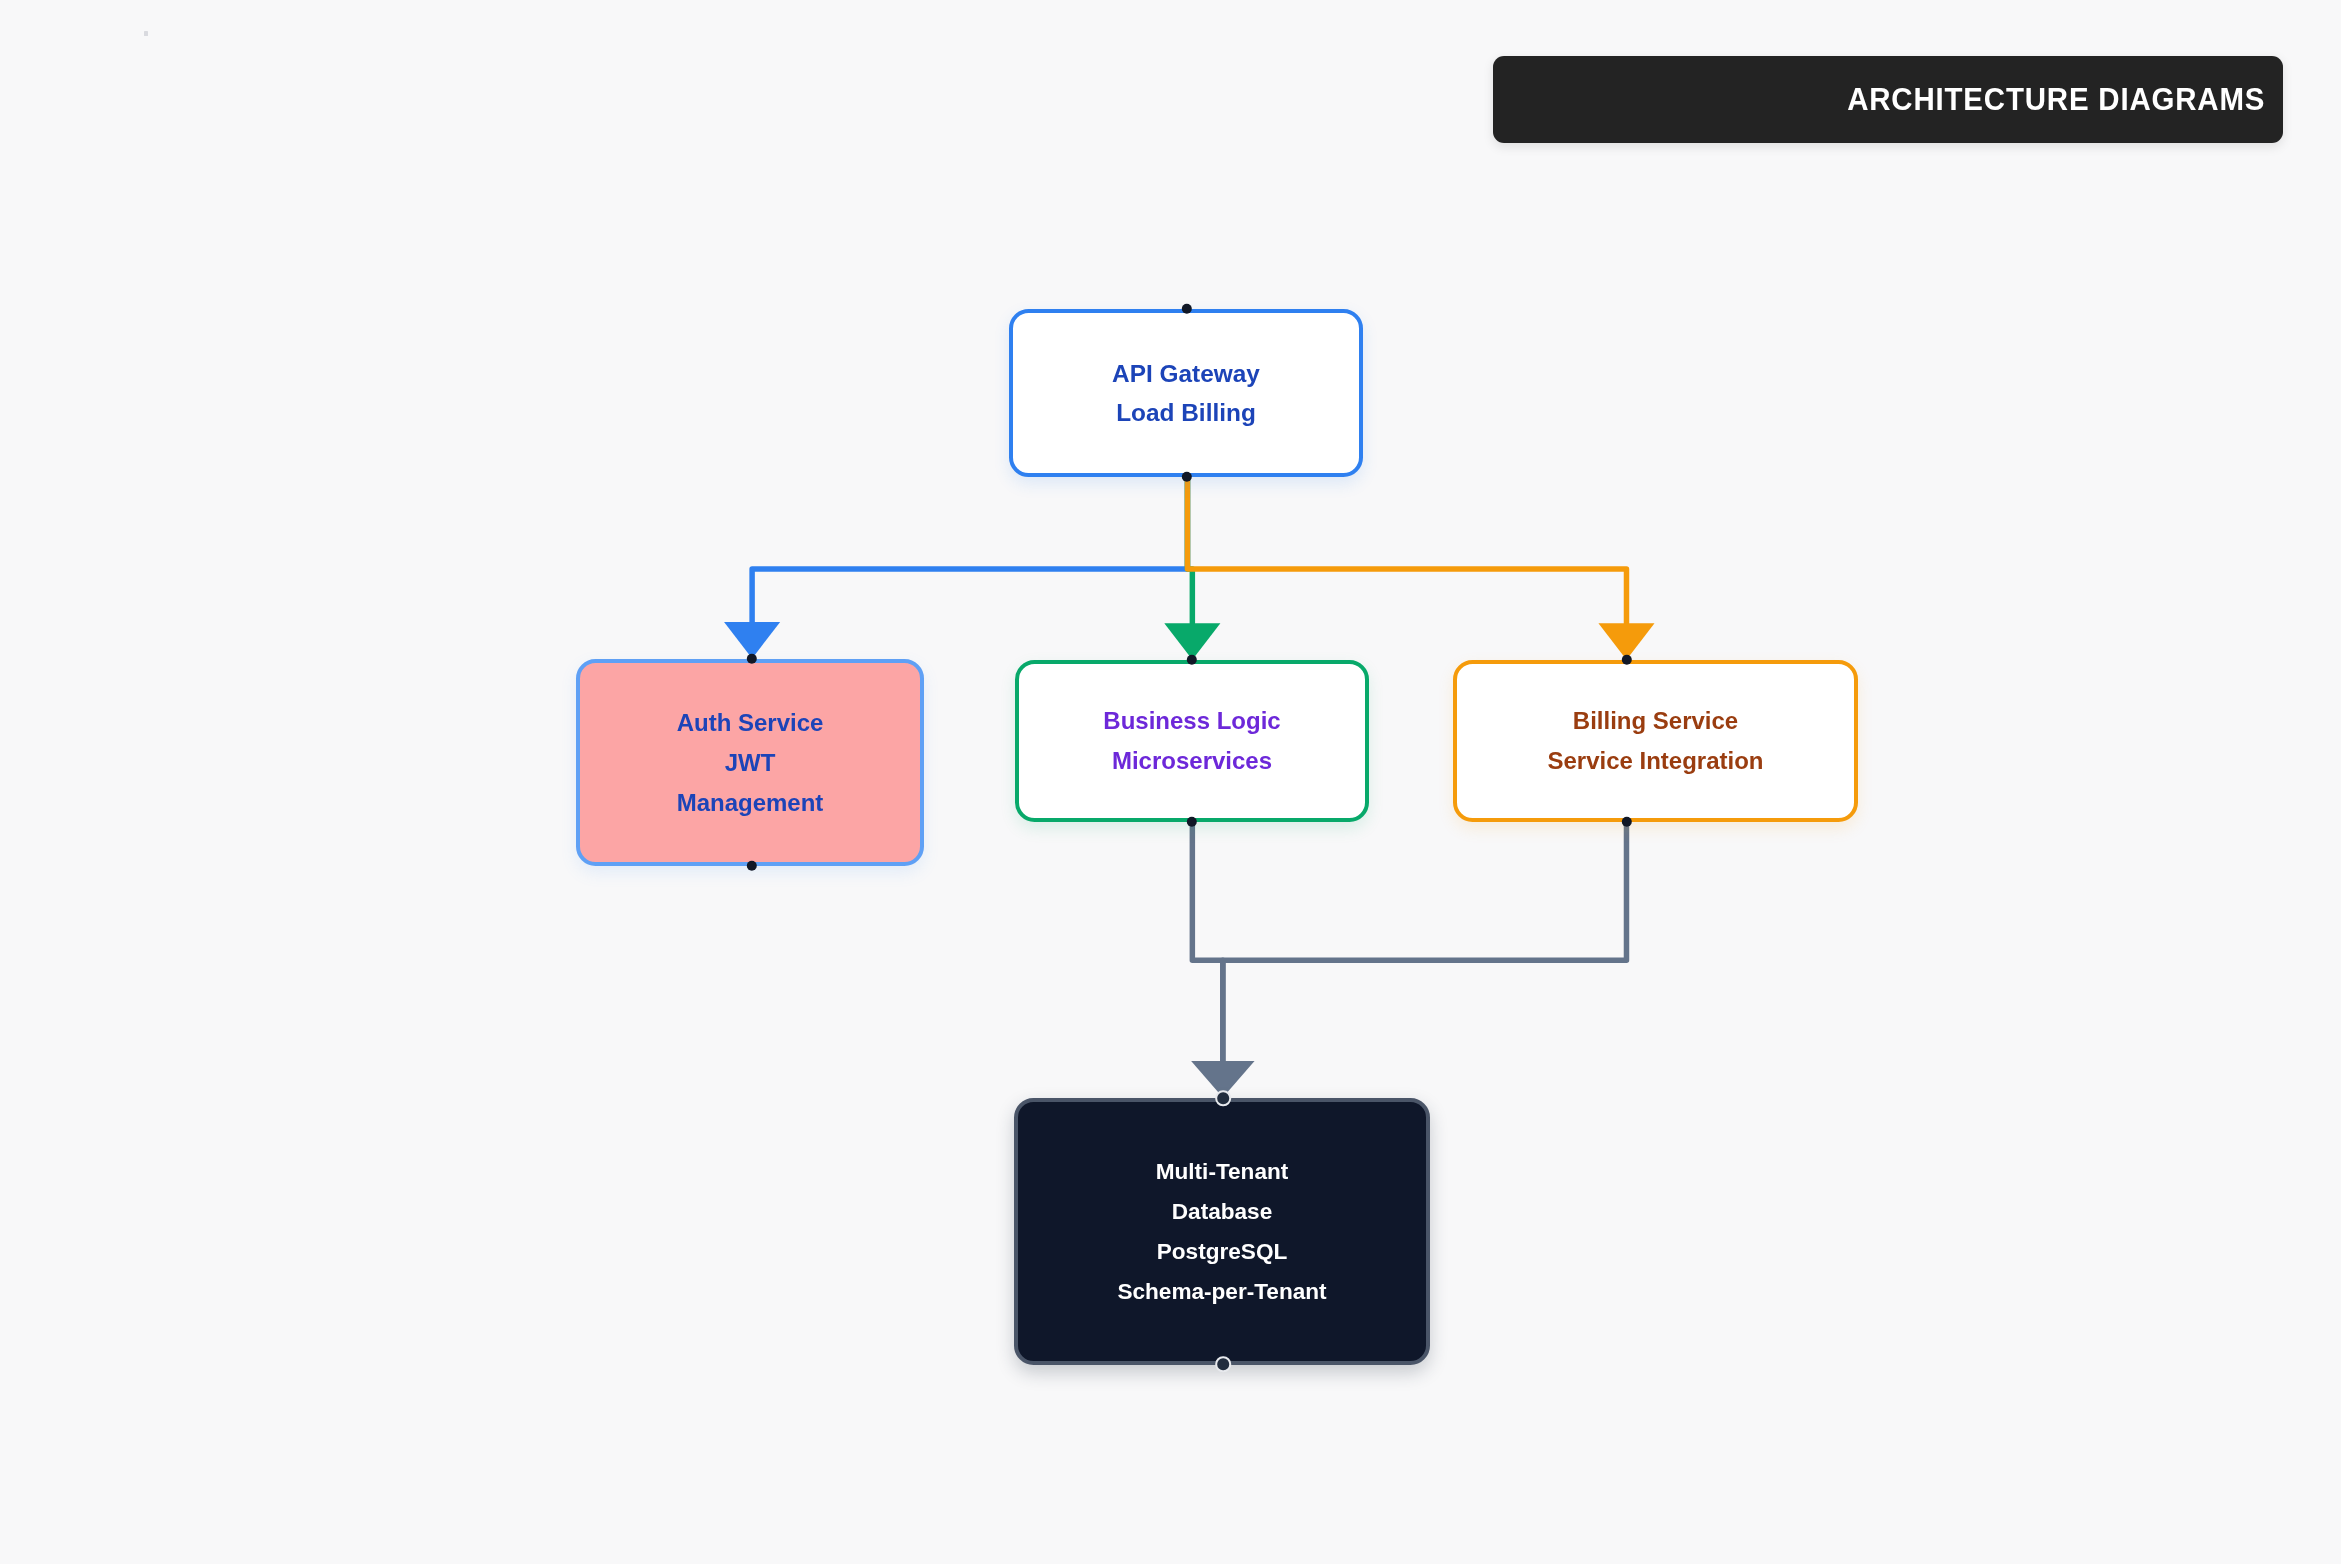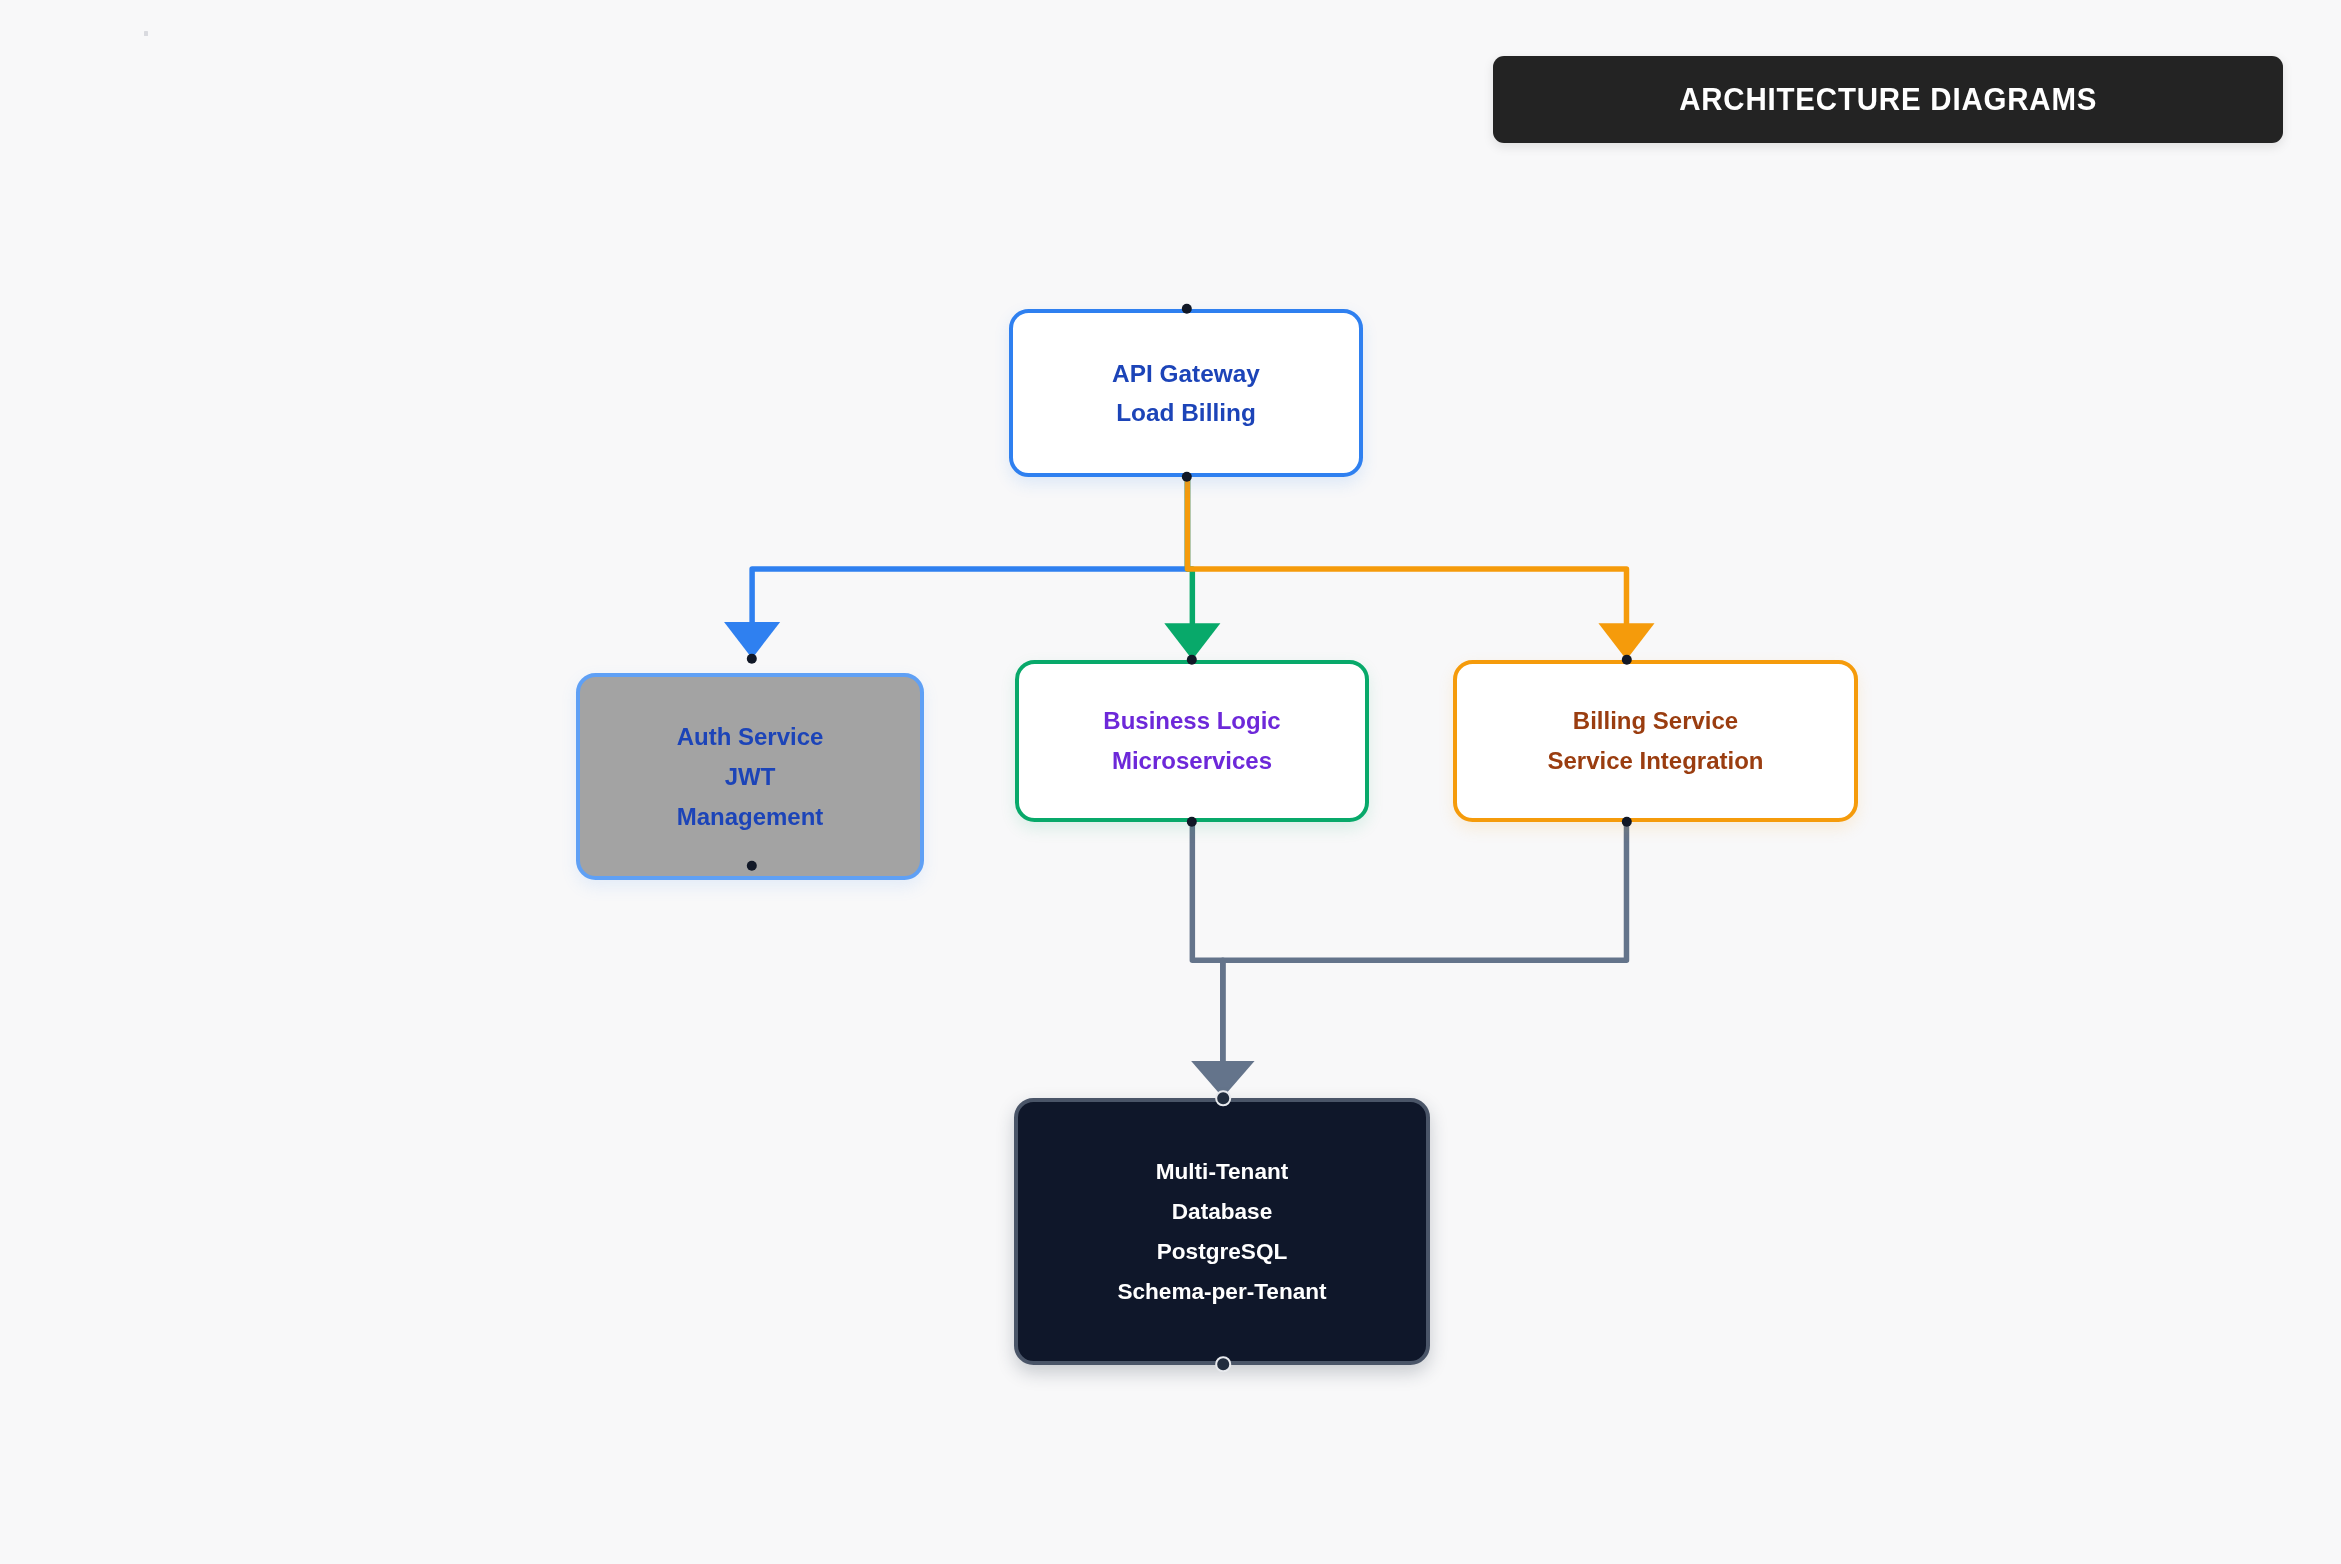--- a/index.html
+++ b/index.html
@@ -24,21 +24,21 @@
   #header-badge {
     position: absolute;
     left: 1493px;
     top: 56px;
     width: 790px;
     height: 87px;
     background: #232323;
     border-radius: 11px;
     display: flex;
     align-items: center;
-    justify-content: center;
+    justify-content: flex-end;
     box-shadow: 0 3.7px 11px rgba(0,0,0,0.10);
   }
   #header-badge .badge-text {
     color: #ffffff;
     font-size: 32px;
     font-weight: bold;
     letter-spacing: 0.9px;
     text-transform: uppercase;
     font-family: "Liberation Sans", sans-serif;
     transform: scaleX(0.92);
@@ -81,26 +81,25 @@
   #node-api-gateway .line {
     color: #1c44b8;
     font-size: 24.4px;
     font-weight: bold;
     line-height: 39px;
   }
 
   #node-auth-service {
     left: 576px;   top: 659px;
     width: 348px;  height: 207px;
-    background: #a3a3a3;
+    background: #fca5a5;
     border-width: 4.9px;
     border-color: #5fa0f5;
     border-radius: 19.5px;
     box-shadow: 0 6.1px 16px rgba(95,160,245,0.13);
-    margin-top: 14px;
   }
   #node-auth-service .line {
     color: #1c44b8;
     font-size: 24px;
     font-weight: bold;
     line-height: 40px;
   }
 
   #node-business-logic {
     left: 1015px;  top: 660px;

